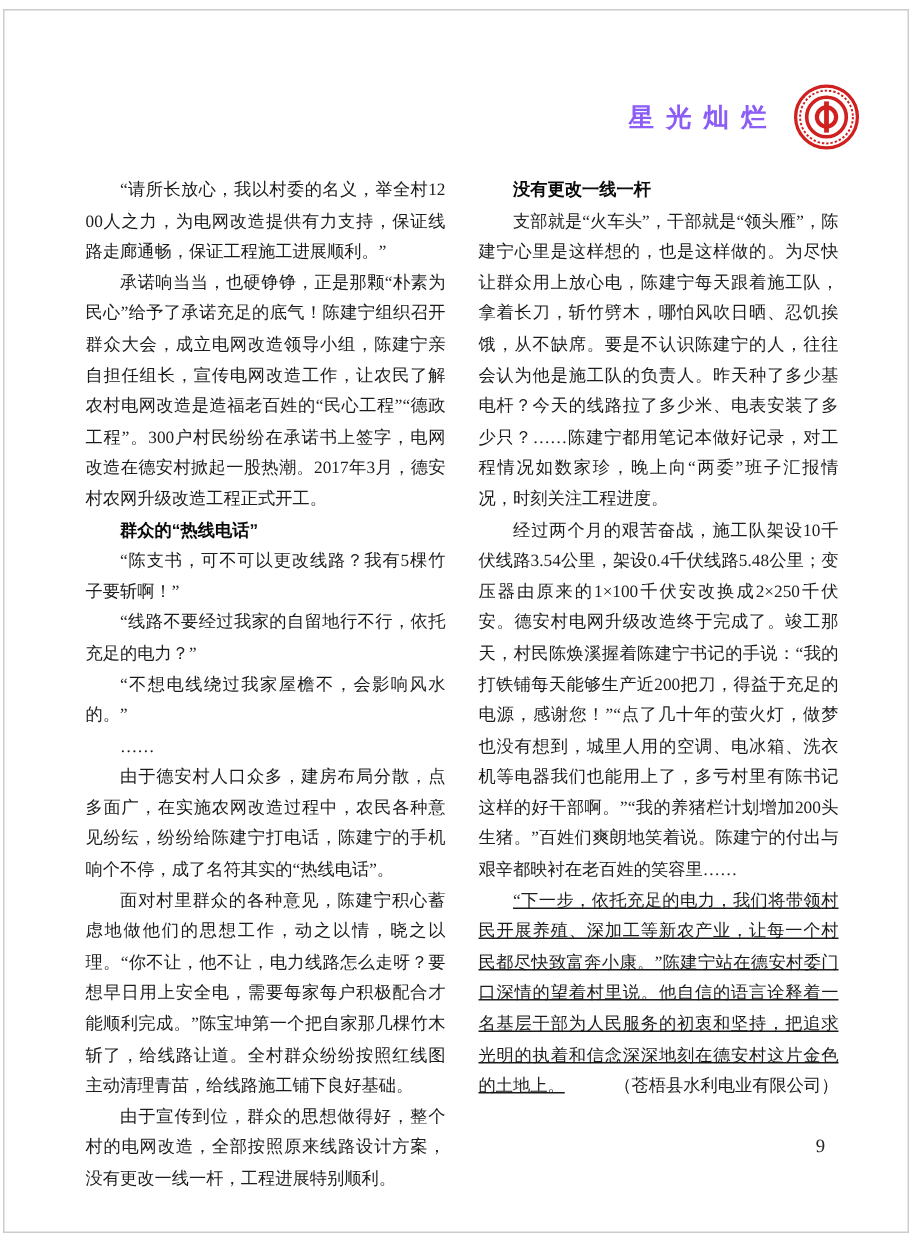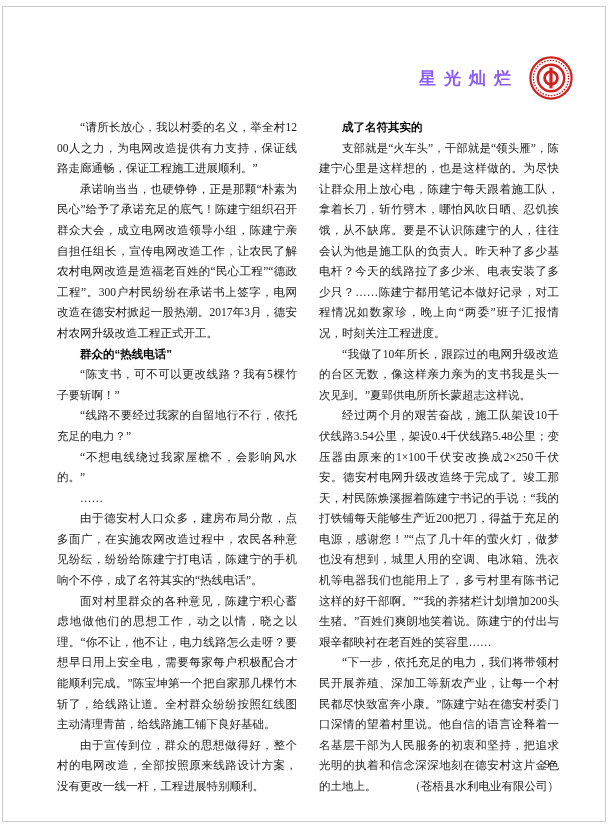--- a/index.html
+++ b/index.html
@@ -68,20 +68,21 @@
     word-break: break-all;
   }
   .subhead {
     font-family: "Liberation Sans", "DejaVu Sans", sans-serif;
     font-weight: bold;
     font-size: 11.5px;
     color: #0a0a0a;
   }
   .p-last {
     position: relative;
+    text-decoration: underline;
   }
   .attribution {
     position: absolute;
     right: 0;
     bottom: 0;
     text-indent: 0;
     white-space: nowrap;
   }
   .page-number {
     position: absolute;
@@ -117,23 +118,22 @@
     <p class="para">“陈支书，可不可以更改线路？我有5棵竹子要斩啊！”</p>
     <p class="para">“线路不要经过我家的自留地行不行，依托充足的电力？”</p>
     <p class="para">“不想电线绕过我家屋檐不，会影响风水的。”</p>
     <p class="para">……</p>
     <p class="para">由于德安村人口众多，建房布局分散，点多面广，在实施农网改造过程中，农民各种意见纷纭，纷纷给陈建宁打电话，陈建宁的手机响个不停，成了名符其实的“热线电话”。</p>
     <p class="para">面对村里群众的各种意见，陈建宁积心蓄虑地做他们的思想工作，动之以情，晓之以理。“你不让，他不让，电力线路怎么走呀？要想早日用上安全电，需要每家每户积极配合才能顺利完成。”陈宝坤第一个把自家那几棵竹木斩了，给线路让道。全村群众纷纷按照红线图主动清理青苗，给线路施工铺下良好基础。</p>
     <p class="para">由于宣传到位，群众的思想做得好，整个村的电网改造，全部按照原来线路设计方案，没有更改一线一杆，工程进展特别顺利。</p>
   </section>
 
   <section class="col">
-    <h3 class="subhead">成了名符其实的</h3>
+    <h3 class="subhead">没有更改一线一杆</h3>
     <p class="para">支部就是“火车头”，干部就是“领头雁”，陈建宁心里是这样想的，也是这样做的。为尽快让群众用上放心电，陈建宁每天跟着施工队，拿着长刀，斩竹劈木，哪怕风吹日晒、忍饥挨饿，从不缺席。要是不认识陈建宁的人，往往会认为他是施工队的负责人。昨天种了多少基电杆？今天的线路拉了多少米、电表安装了多少只？……陈建宁都用笔记本做好记录，对工程情况如数家珍，晚上向“两委”班子汇报情况，时刻关注工程进度。</p>
-    <p class="para">“我做了10年所长，跟踪过的电网升级改造的台区无数，像这样亲力亲为的支书我是头一次见到。”夏郢供电所所长蒙超志这样说。</p>
     <p class="para">经过两个月的艰苦奋战，施工队架设10千伏线路3.54公里，架设0.4千伏线路5.48公里；变压器由原来的1×100千伏安改换成2×250千伏安。德安村电网升级改造终于完成了。竣工那天，村民陈焕溪握着陈建宁书记的手说：“我的打铁铺每天能够生产近200把刀，得益于充足的电源，感谢您！”“点了几十年的萤火灯，做梦也没有想到，城里人用的空调、电冰箱、洗衣机等电器我们也能用上了，多亏村里有陈书记这样的好干部啊。”“我的养猪栏计划增加200头生猪。”百姓们爽朗地笑着说。陈建宁的付出与艰辛都映衬在老百姓的笑容里……</p>
     <p class="para p-last">
       <span>“下一步，依托充足的电力，我们将带领村民开展养殖、深加工等新农产业，让每一个村民都尽快致富奔小康。”陈建宁站在德安村委门口深情的望着村里说。他自信的语言诠释着一名基层干部为人民服务的初衷和坚持，把追求光明的执着和信念深深地刻在德安村这片金色的土地上。</span>
       <span class="attribution">（苍梧县水利电业有限公司）</span>
     </p>
   </section>
 </main>
 
 <div class="page-number">9</div>
 

